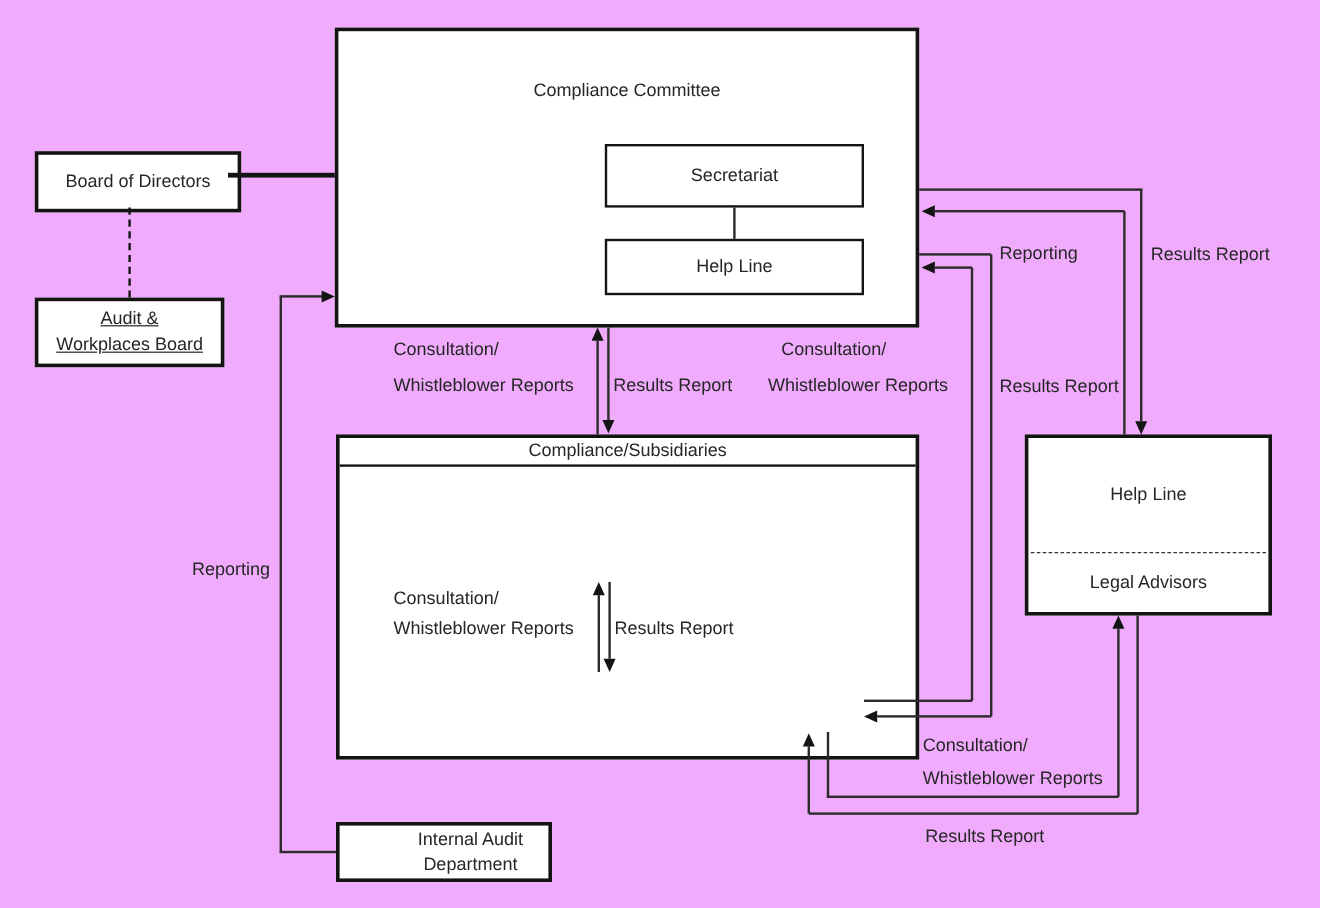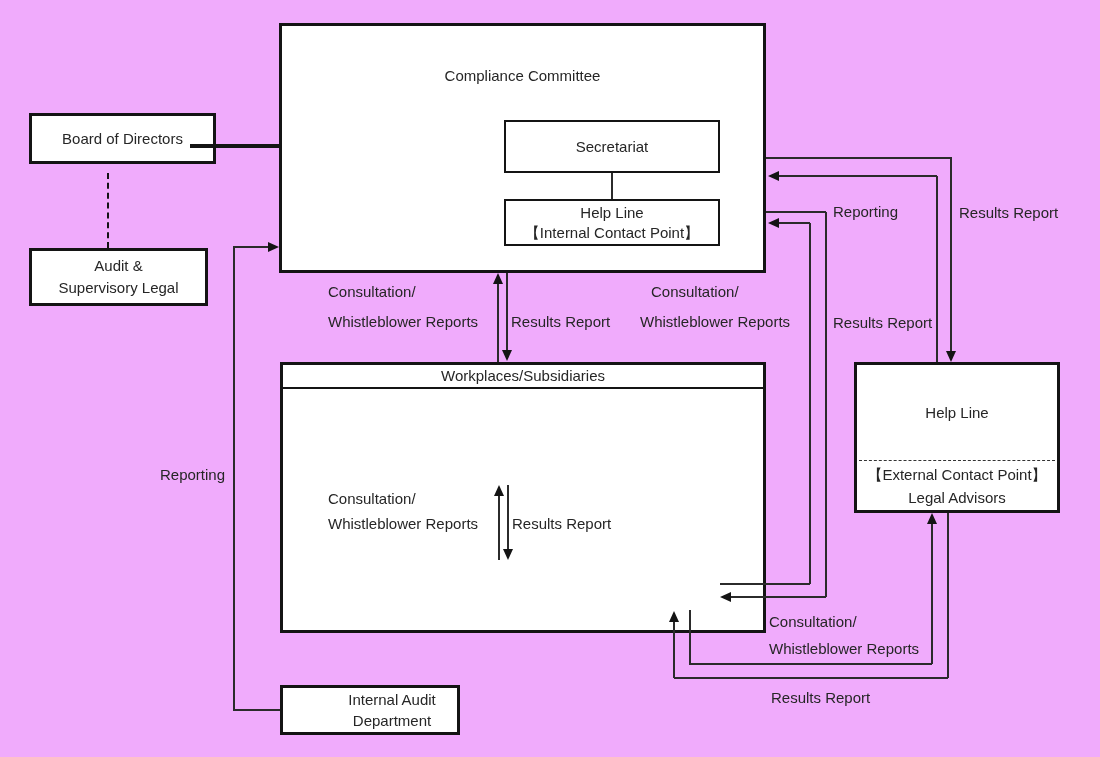--- a/index.html
+++ b/index.html
@@ -49,47 +49,45 @@
   <div class="box" id="committee" style="left:279px; top:23px; width:487px; height:250px;">
     <div class="bline title">Compliance Committee</div>
   </div>
 
   <div class="box thin" style="left:504px; top:120px; width:216px; height:53px;justify-content:center;">
     <div class="bline">Secretariat</div>
   </div>
 
   <div class="box thin" style="left:504px; top:199px; width:216px; height:47px;">
     <div class="bline" style="line-height:20px;">Help Line</div>
-    <div class="bline" style="line-height:20px;">【Internal Contact Point】</div>
   </div>
 
-  <div class="box" style="left:29px; top:113px; width:187px; height:51px;">
+  <div class="box" style="left:29px; top:126px; width:172px; height:51px;">
     <div class="bline">Board of Directors</div>
   </div>
 
-  <div class="box" style="left:29px; top:248px; width:179px; height:58px;">
+  <div class="box" style="left:29px; top:248px; width:158px; height:58px;text-decoration:underline;">
     <div class="bline">Audit &amp;</div>
-    <div class="bline">Supervisory Legal</div>
+    <div class="bline">Workplaces Board</div>
   </div>
 
   <div class="box" id="workplaces" style="left:280px; top:362px; width:486px; height:271px;">
     <div class="header">
-      <div class="bline">Workplaces/Subsidiaries</div>
+      <div class="bline">Compliance/Subsidiaries</div>
     </div>
   </div>
 
 
 
   <div class="box" id="external" style="left:854px; top:362px; width:206px; height:151px;">
     <div class="top">
       <div class="bline">Help Line</div>
     </div>
     <div class="divider"></div>
     <div class="bottom">
-      <div class="bline">【External Contact Point】</div>
       <div class="bline">Legal Advisors</div>
     </div>
   </div>
 
   <div class="box" style="left:280px; top:685px; width:180px; height:50px;padding-left:44px;">
     <div class="bline" style="line-height:21px;">Internal Audit</div>
     <div class="bline" style="line-height:21px;text-align:right;">Department</div>
   </div>
 
   <div class="thick" style="left:190px; top:144px; width:89px;"></div>

